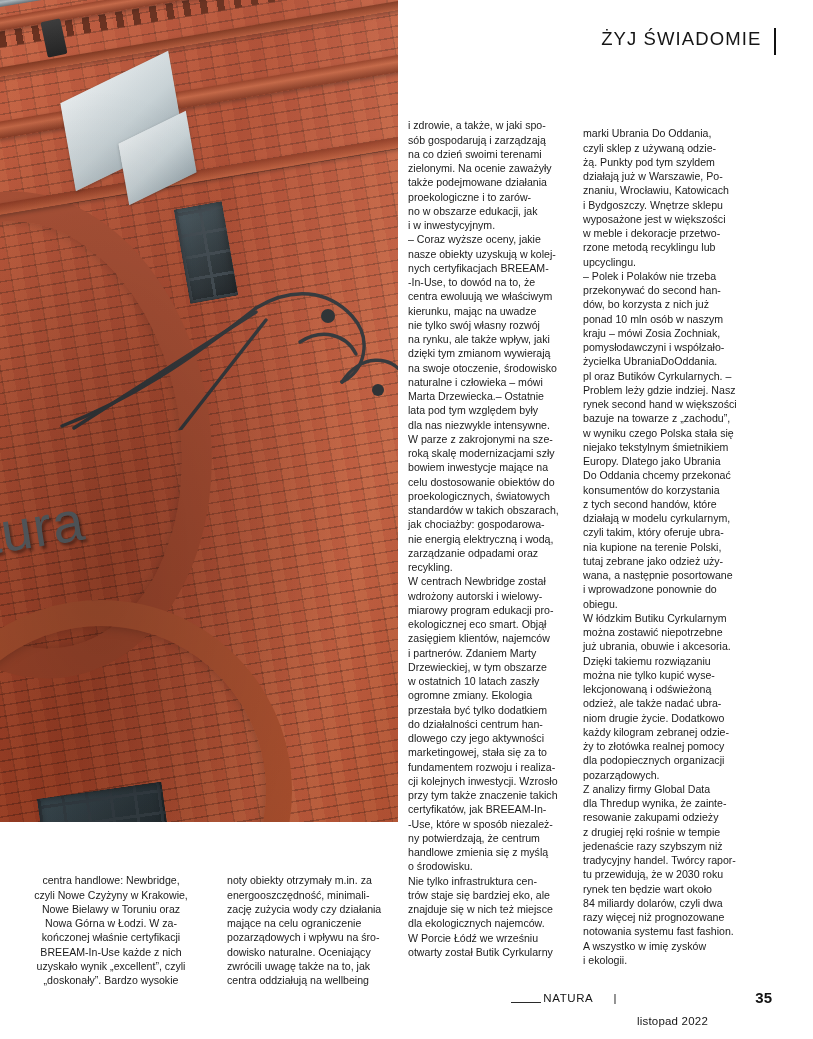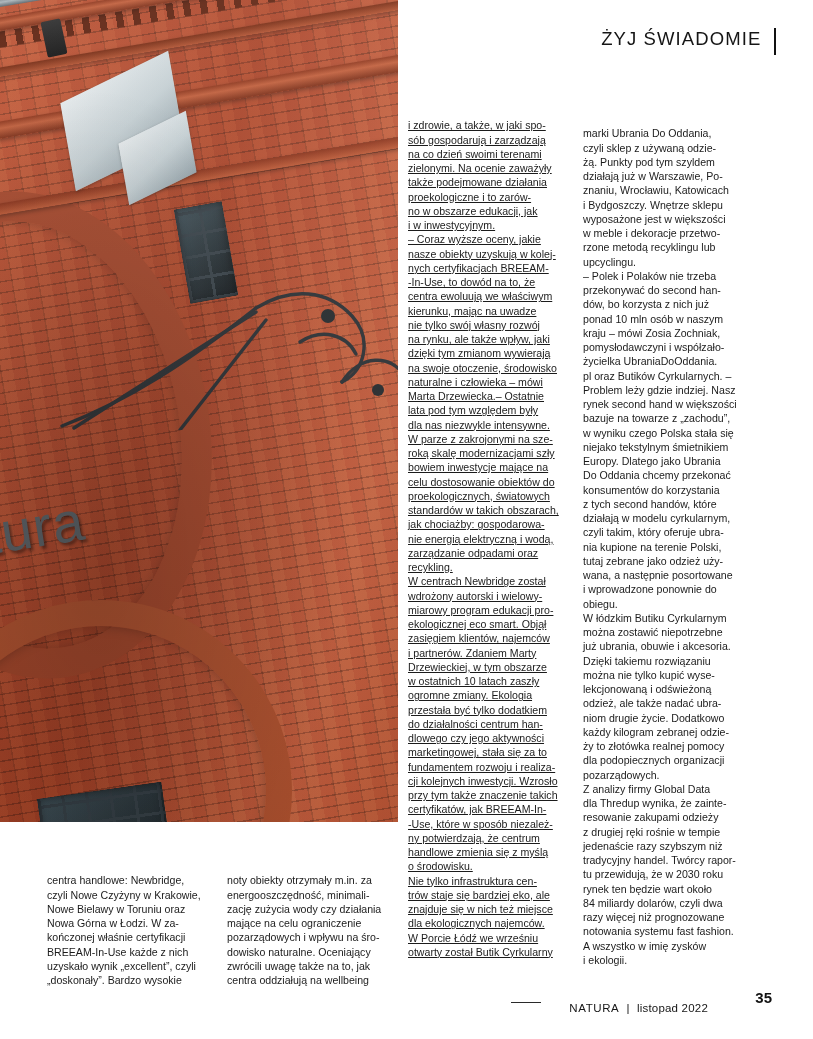--- a/index.html
+++ b/index.html
@@ -225,24 +225,24 @@
   .col {
     position: absolute;
     font-size: 10.6px;
     line-height: 14.25px;
     color: #1b1b1b;
     text-align: left;
     white-space: pre-line;
   }
   .col p { margin: 0; }
 
-  .col-mid-top  { left: 408px; top: 104px;  width: 158px; text-decoration: underline; }
+  .col-mid-top  { left: 408px; top: 104px;  width: 158px; }
   .col-right-top{ left: 583px; top: 112px;  width: 165px; }
 
-  .col-bottom-1 { left: 47px;  top: 859px;  width: 164px; }
+  .col-bottom-1 { left: 29px;  top: 859px;  width: 164px; text-align: center; }
   .col-bottom-2 { left: 227px; top: 859px;  width: 168px; }
 
   
   .footer {
     position: absolute;
     left: 47px;
     right: 37px;
     bottom: 28px;
     height: 20px;
   }
@@ -250,31 +250,31 @@
     position: absolute;
     right: 235px;
     top: 11px;
     width: 30px;
     height: 1px;
     background: #2a2a2a;
   }
   .footer-meta {
     position: absolute;
     right: 68px;
-    top: 11px;
+    top: 1px;
     display: flex;
     align-items: flex-start;
-    gap: 7px;
+    gap: 20px;
     font-size: 11.5px;
     letter-spacing: 0.6px;
     color: #151515;
     white-space: nowrap;
   }
   .footer-sep { color: #151515; }
-  .footer-issue { letter-spacing: 0.2px; }
+  .footer-issue { letter-spacing: 0.2px; margin-top: 23px; }
   .page-number {
     position: absolute;
     right: 4px;
     top: -2px;
     font-size: 15px;
     font-weight: 700;
     color: #111;
   }
 </style>
 </head>

